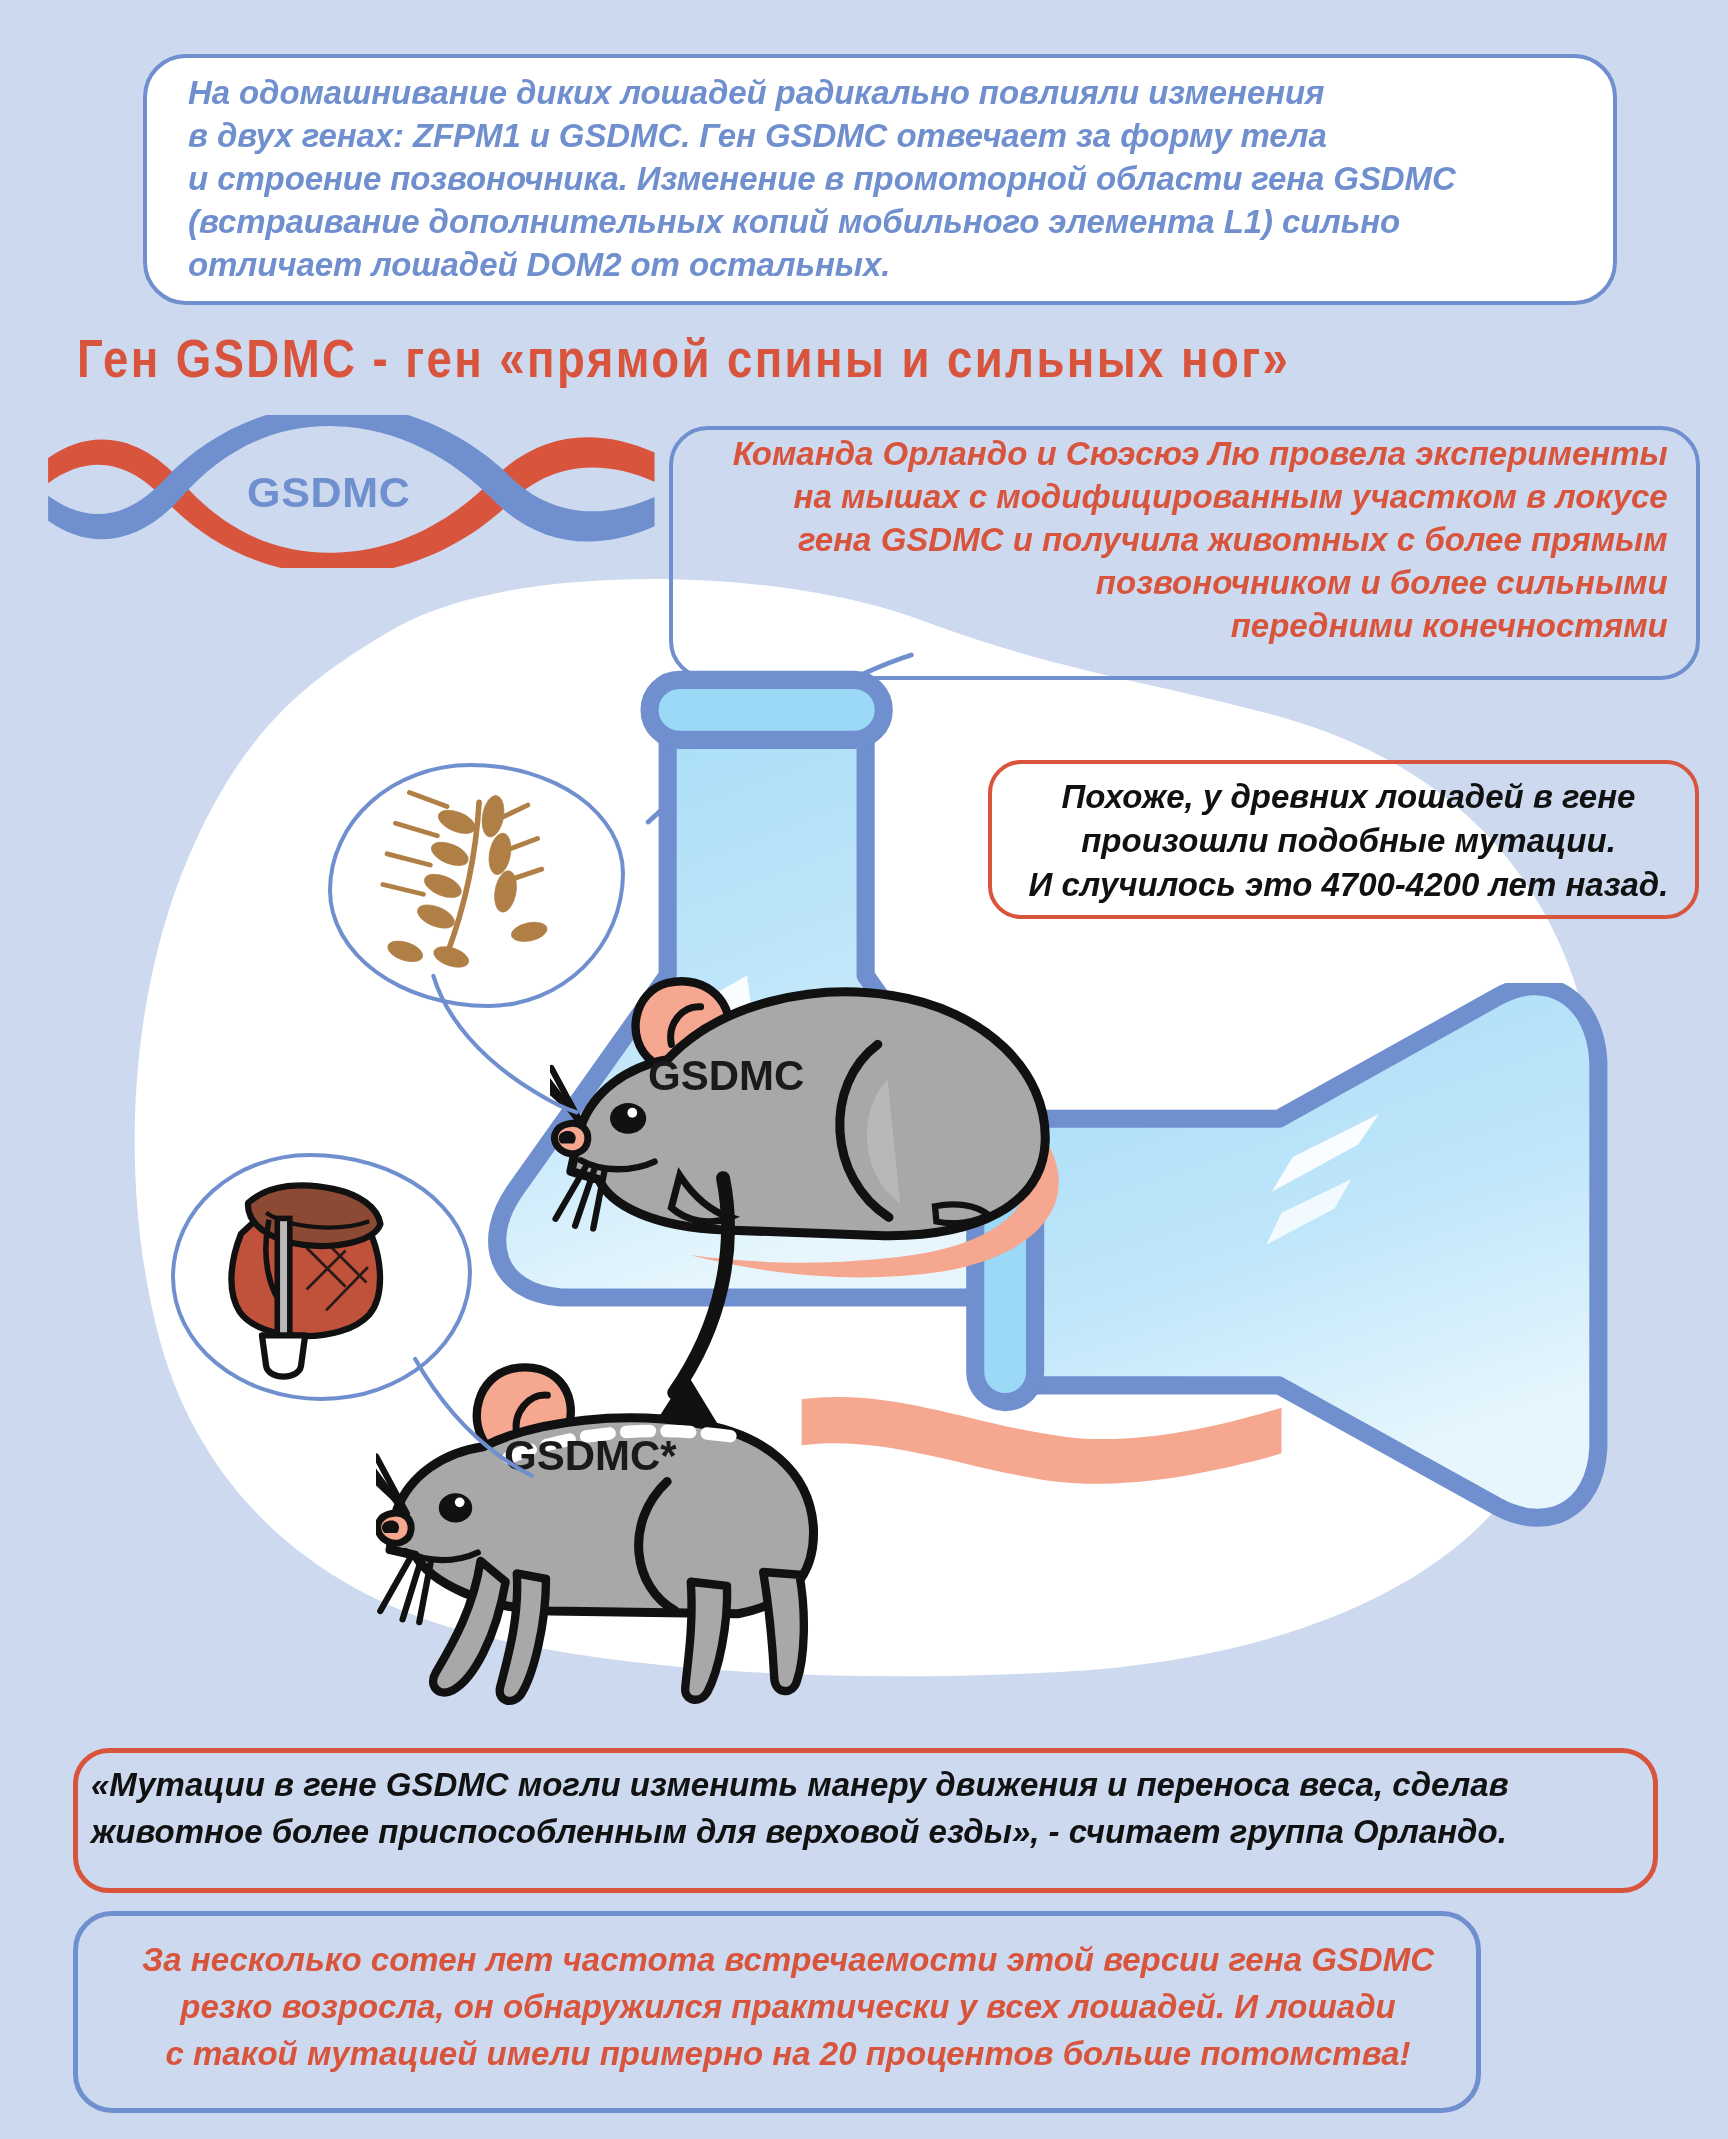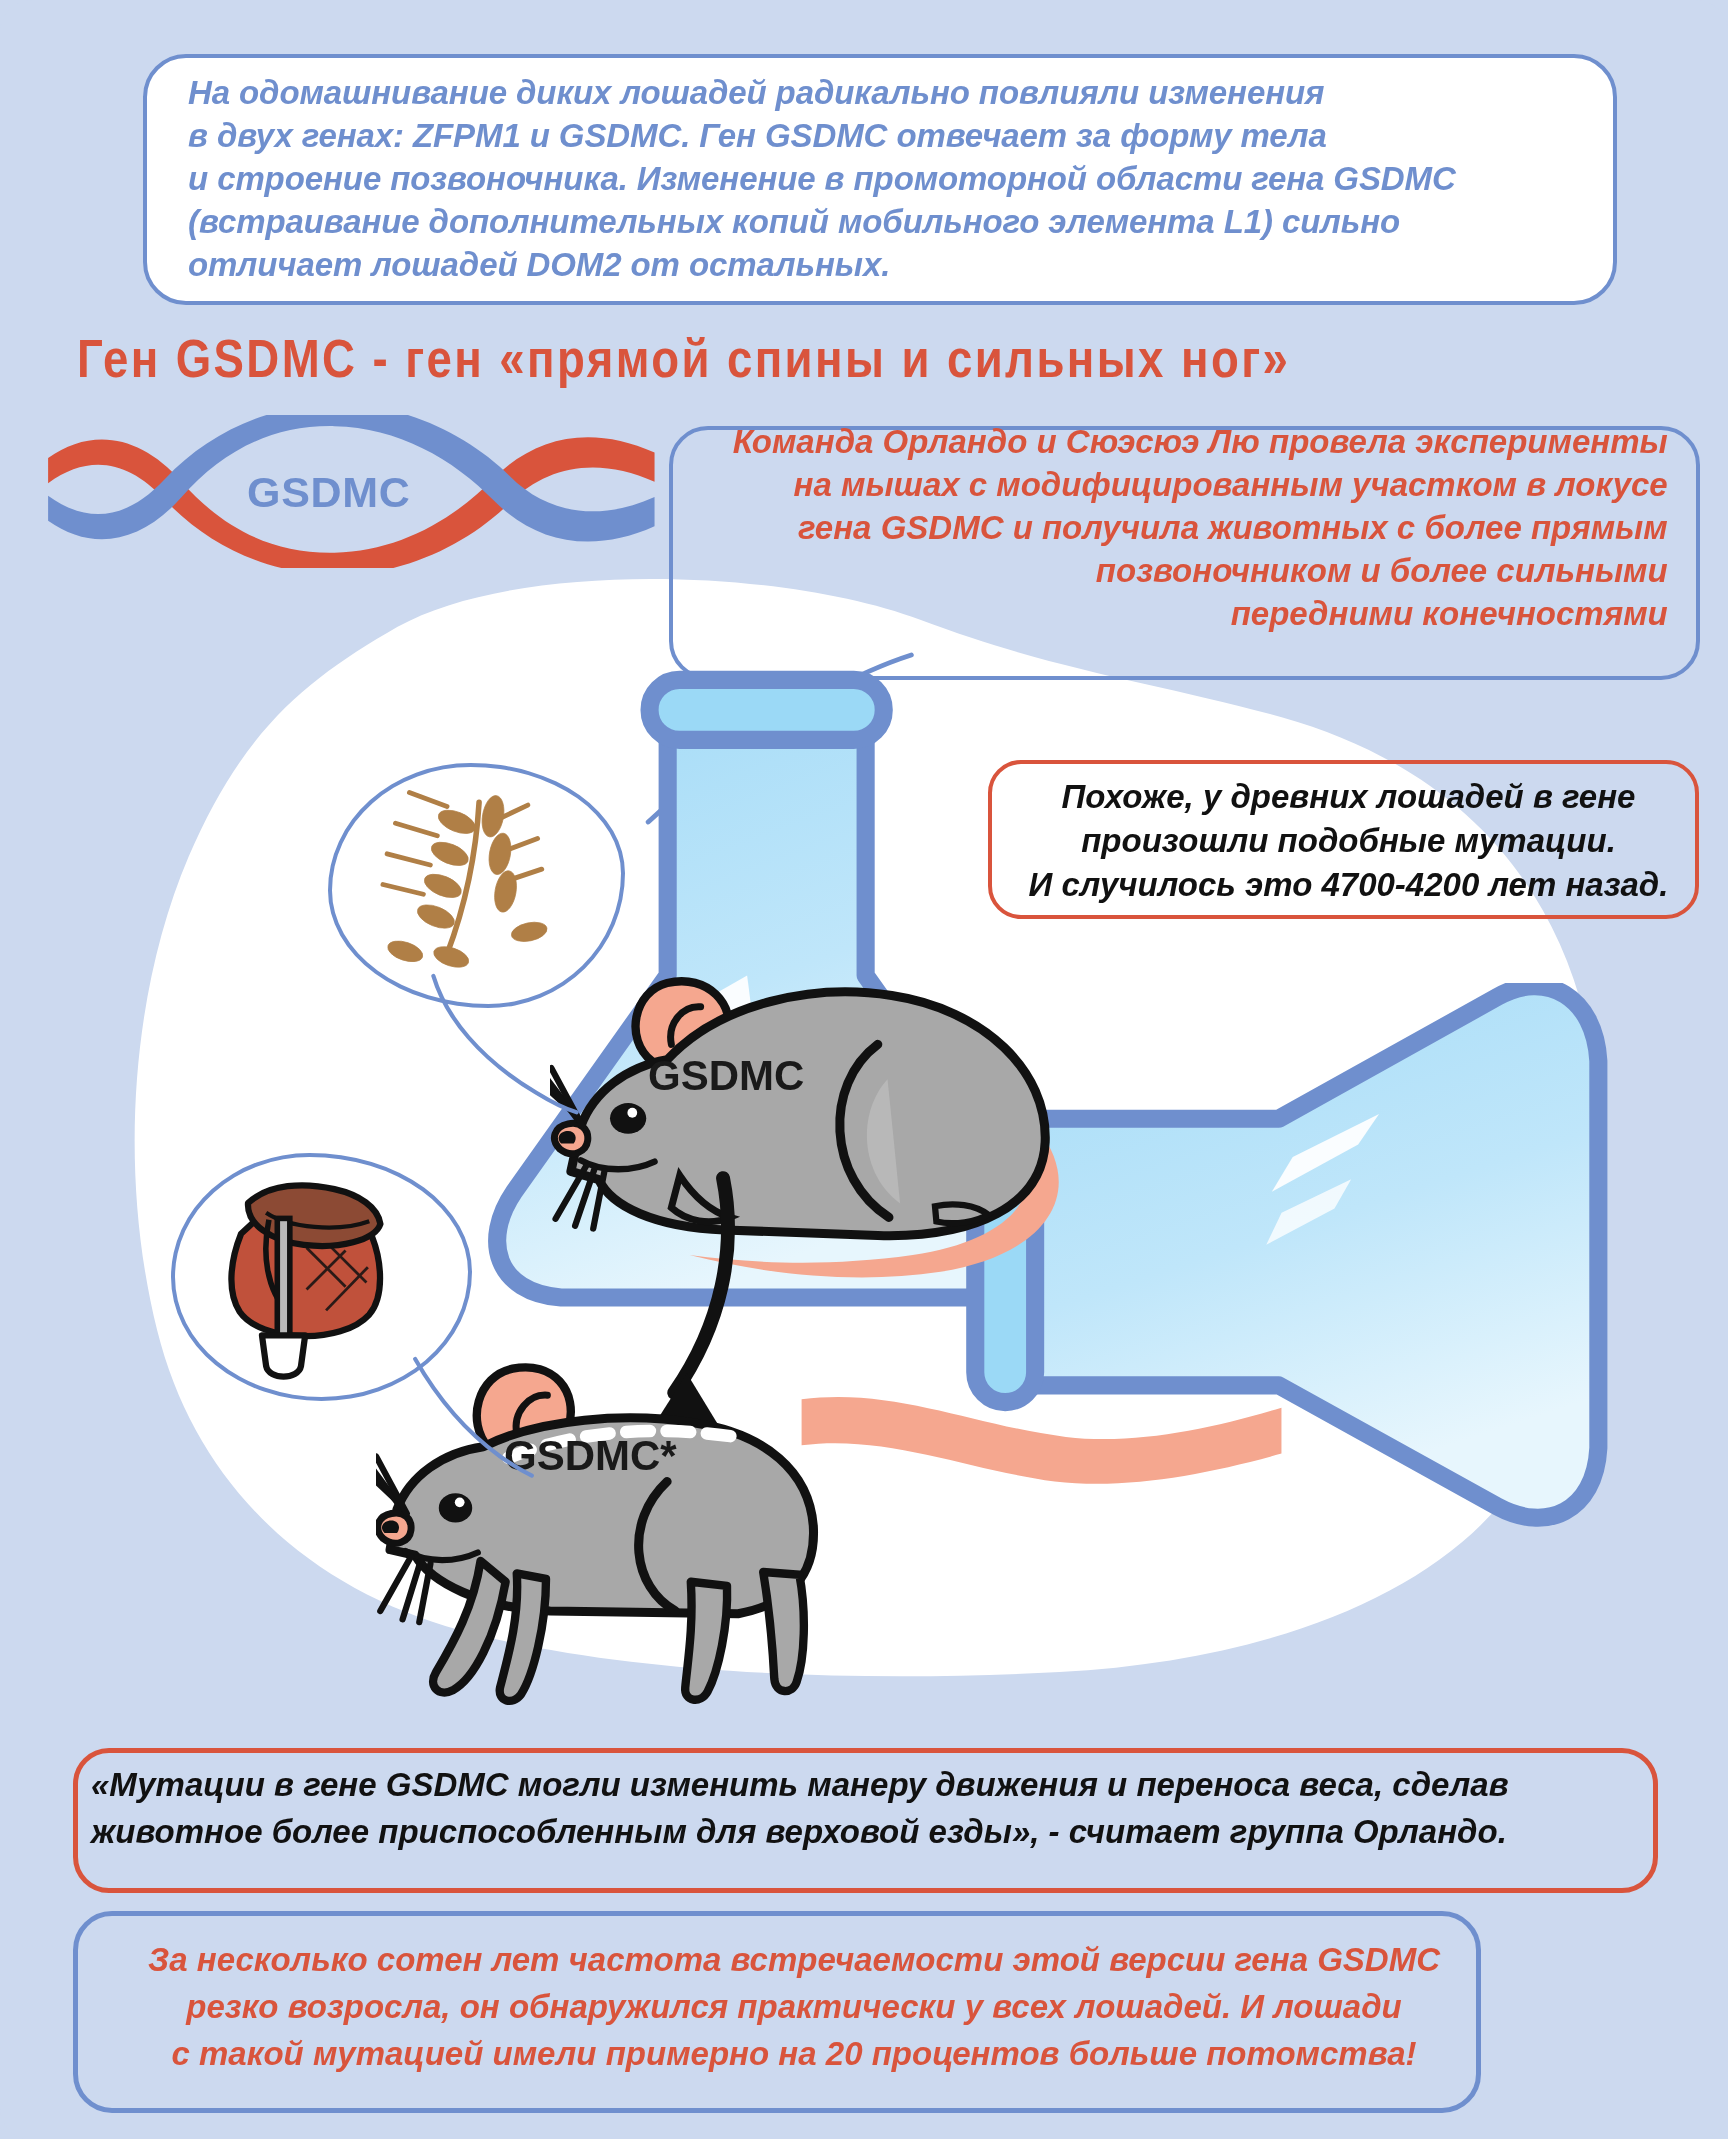--- a/index.html
+++ b/index.html
@@ -98,21 +98,21 @@
     left: 669px;
     top: 426px;
     width: 1031px;
     height: 254px;
     border: 4.9px solid #6f8fce;
     border-radius: 39px;
     background: transparent;
   }
   #bubble-team-text {
     left: 690px;
-    top: 420px;
+    top: 432px;
     width: 993px;
     padding-right: 15.3px;
     color: #d9543c;
     font-style: italic;
     font-weight: bold;
     font-size: 33px;
     line-height: 43px;
     text-align: right;
   }
 
@@ -163,21 +163,21 @@
   #freq-box {
     left: 73px;
     top: 1911px;
     width: 1408px;
     height: 202px;
     border: 5.6px solid #6f8fce;
     border-radius: 39px;
     background: transparent;
   }
   #freq-text {
-    left: 120px;
+    left: 114px;
     top: 1936px;
     width: 1348px;
     color: #d9543c;
     font-style: italic;
     font-weight: bold;
     font-size: 33px;
     line-height: 47px;
     text-align: center;
   }
 

